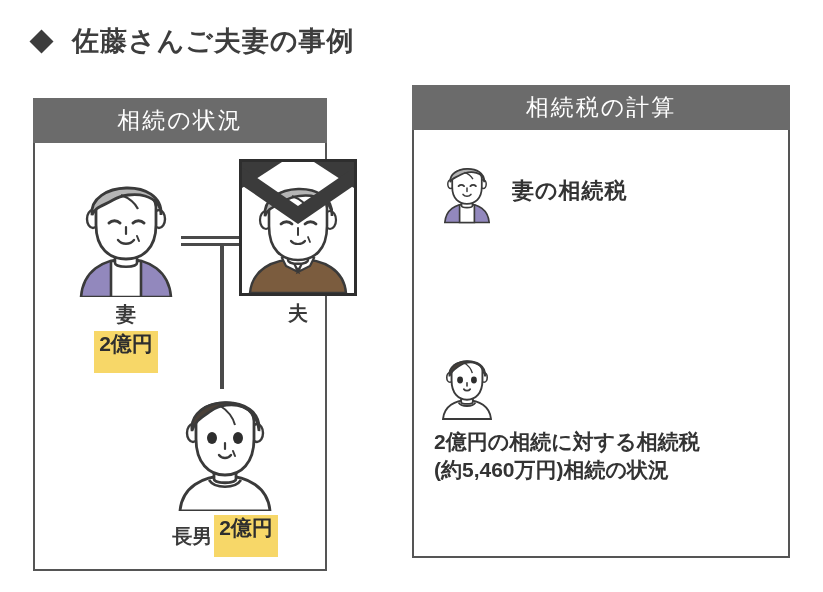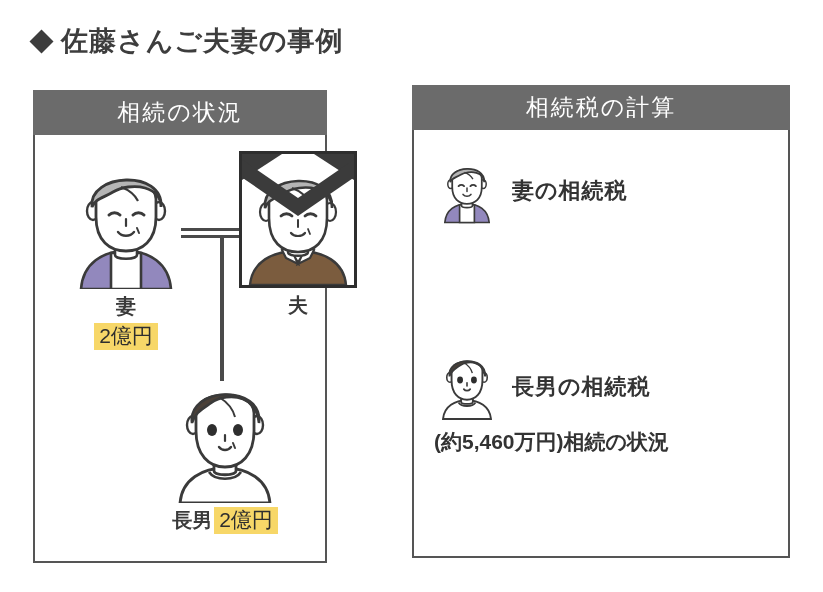--- a/index.html
+++ b/index.html
@@ -11,21 +11,21 @@
     overflow:hidden;
     position:relative;
   }
   .page{position:absolute;left:0;top:0;width:823px;height:592px;}
 
   
   .title{
     position:absolute;left:33px;top:23px;
     font-size:27px;font-weight:bold;color:#3d3d3d;
     letter-spacing:1px;white-space:nowrap;
-    display:flex;align-items:center;gap:11px;text-align:right;
+    display:flex;align-items:center;gap:22px;text-align:right;
   }
   .diamond{
     width:17px;height:17px;background:#3d3d3d;
     transform:rotate(45deg);display:inline-block;flex:0 0 auto;
   }
 
   
   .panel{position:absolute;box-sizing:border-box;}
   .panel-head{
     box-sizing:border-box;
@@ -34,36 +34,36 @@
     font-size:23px;font-weight:400;letter-spacing:2px;
   }
   .panel-body{
     box-sizing:border-box;
     background:#ffffff;
     border:2px solid #555555;
     border-top:none;
     position:relative;
   }
 
-  #panel-left{left:33px;top:90px;width:294px;height:473px;}
+  #panel-left{left:33px;top:98px;width:294px;height:473px;}
   #panel-left .panel-body{height:428px;}
   #panel-right{left:412px;top:85px;width:378px;height:473px;border-radius:30px;}
   #panel-right .panel-body{height:428px;}
 
   
   .person{position:absolute;text-align:center;}
   .person-label{
     font-size:20px;font-weight:bold;color:#3a3a3a;
     margin-top:4px;white-space:nowrap;
   }
   .money{
     display:inline-block;
     background:#f7d768;color:#2e2e2e;
-    font-size:21px;font-weight:normal;
-    padding:1px 5px 3px 5px;line-height:1.1;
+    font-size:21px;font-weight:bold;
+    padding:1px 5px 18px 5px;line-height:1.1;
     white-space:nowrap;
   }
   .row-label{
     display:flex;align-items:center;justify-content:center;gap:2px;
     white-space:nowrap;
   }
 
   
   #person-wife{left:24px;top:26px;width:134px;}
   
@@ -270,23 +270,23 @@
               <ellipse cx="122" cy="50" rx="6" ry="9" fill="#ffffff" stroke="#3a3a3a" stroke-width="3"></ellipse>
               <path d="M61 38 C61 14 119 14 119 38 L119 56 C119 80 106 92 90 92 C74 92 61 80 61 56 Z" fill="#ffffff" stroke="#3a3a3a" stroke-width="3.6"></path>
               <path d="M57 48 C52 12 128 8 124 48 C123 36 118 28 108 24 C98 20 84 22 76 28 C66 35 60 38 57 48 Z" fill="#4a4038" stroke="#3a3a3a" stroke-width="3.4"></path>
               <path d="M84 22 C92 27 98 34 100 42" fill="none" stroke="#3a3a3a" stroke-width="2.6"></path>
               <ellipse cx="77" cy="55" rx="5.5" ry="6.5" fill="#2e2e2e"></ellipse>
               <ellipse cx="103" cy="55" rx="5.5" ry="6.5" fill="#2e2e2e"></ellipse>
               <path d="M90 60 L90 66" fill="none" stroke="#3a3a3a" stroke-width="3" stroke-linecap="round"></path>
               <path d="M84 72 C87 76 93 76 96 72" fill="none" stroke="#3a3a3a" stroke-width="3.2" stroke-linecap="round"></path>
             </svg>
           </span>
-          <span class="tax-head-title">長男の相続税</span>
         </div>
         <div class="tax-text">
+          <span>2億円の相続に対する相続税</span>
           <span>(約5,460万円)相続の状況</span>
         </div>
       </div>
 
     </div>
   </div>
 
 </div>
 
 </body></html>

